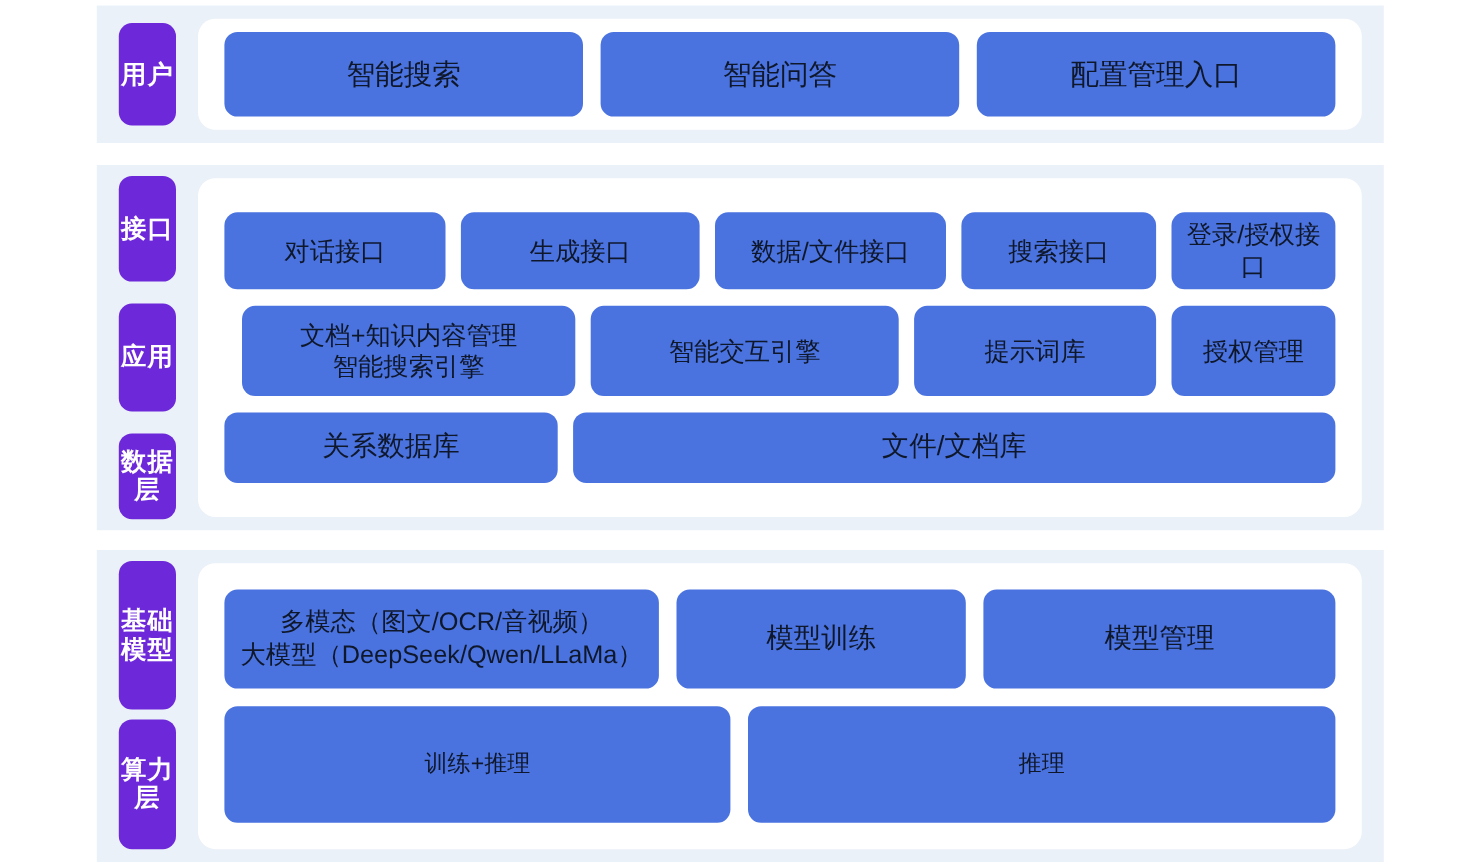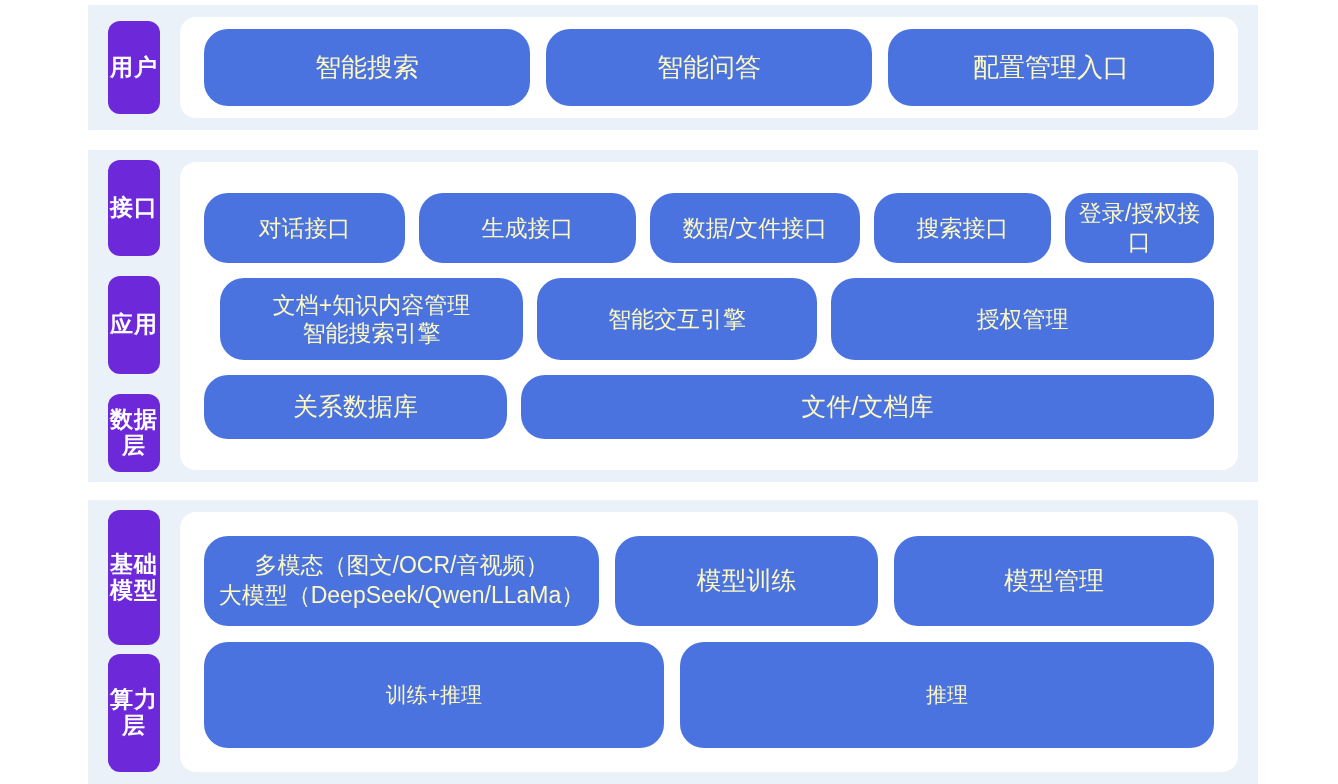--- a/index.html
+++ b/index.html
@@ -87,22 +87,22 @@
   }
   .section-2 .card { padding: 18px 24px; gap: 15px; }
   .section-3 .card { padding: 18px 24px; gap: 16px; }
 
   .row { display: flex; gap: 16px; }
   .section-2 .row { gap: 14px; }
 
   
   .box {
     background: #4A73E0;
-    border-radius: 24px;
-    color: #fef9c3;
+    border-radius: 12px;
+    color: #0f172a;
     display: flex;
     align-items: center;
     justify-content: center;
     text-align: center;
     font-size: 25px;
     line-height: 1.25;
     padding: 8px 10px;
     white-space: pre-line;
   }
 
@@ -175,20 +175,21 @@
         <div class="box b2">生成接口</div>
         <div class="box b3">数据/文件接口</div>
         <div class="box b4">搜索接口</div>
         <div class="box b5">登录/授权接口</div>
       </div>
 
       <div class="row row-app">
         <div class="box b1">文档+知识内容管理
 智能搜索引擎</div>
         <div class="box b2">智能交互引擎</div>
+        <div class="box b3">提示词库</div>
         <div class="box b4">授权管理</div>
       </div>
 
       <div class="row row-data">
         <div class="box b1">关系数据库</div>
         <div class="box b3">文件/文档库</div>
       </div>
 
     </div>
   </div>

